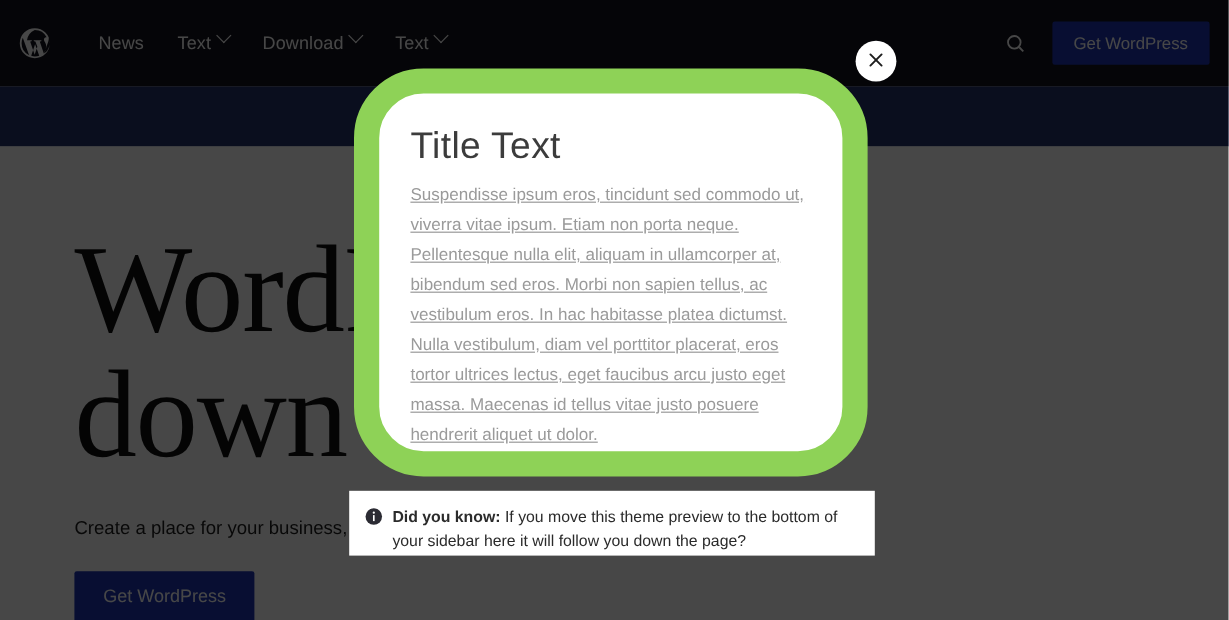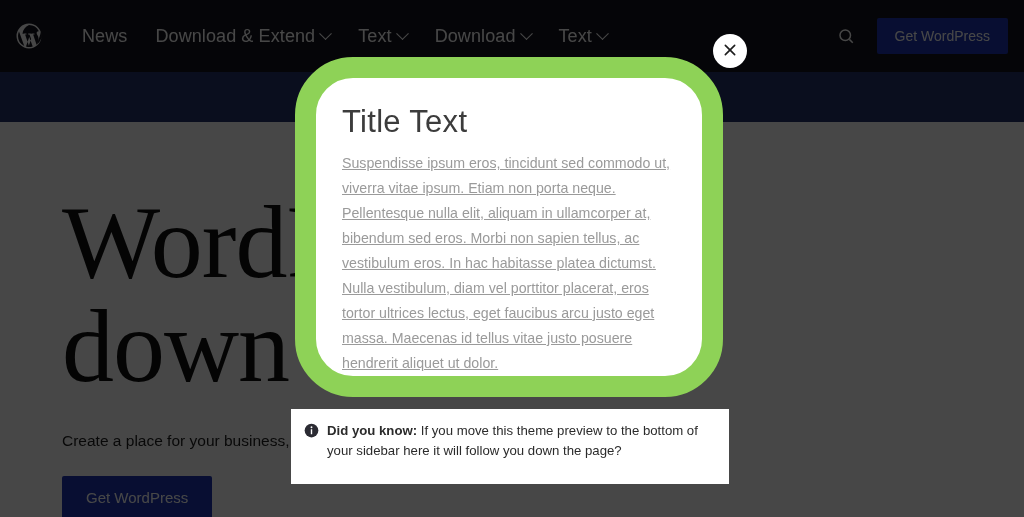--- a/index.html
+++ b/index.html
@@ -27,23 +27,23 @@
     display: flex; align-items: center;
   }
   .wp-logo {
     margin-left: 14px;
     width: 30px; height: 30px;
     color: #ffffff;
     display: flex; align-items: center; justify-content: center;
   }
   .wp-nav { display: flex; align-items: center; margin-left: 24px; }
   .nav-item {
-    display: flex; align-items: center; gap: 6px;
-    color: #ffffff;
-    font-size: 18px;
+    display: flex; align-items: flex-start; gap: 6px;
+    color: #ffffff;
+    font-size: 15px;
     padding: 8px 14px;
     white-space: nowrap;
     letter-spacing: .1px;
   }
   .chev {
     width: 9px; height: 9px;
     border-right: 1.6px solid #ffffff;
     border-bottom: 1.6px solid #ffffff;
     transform: rotate(45deg) translate(-2px,-2px);
   }
@@ -157,21 +157,21 @@
     padding: 0;
   }
 
   
   .notice {
     position: absolute;
     left: 291px; top: 409px;
     width: 438px;
     background: #ffffff;
     z-index: 45;
-    padding: 12px 16px 23px 13px;
+    padding: 12px 16px 2px 13px;
     display: flex;
     gap: 8px;
     align-items: flex-start;
   }
   .notice-icon {
     flex: 0 0 auto;
     width: 15px; height: 15px;
     margin-top: 2px;
   }
   .notice-text {
@@ -191,24 +191,20 @@
     <div class="wp-header">
       <a class="wp-logo">
         <svg width="30" height="30" viewBox="0 0 24 24" fill="currentColor" aria-hidden="true">
           <path d="M12 2a10 10 0 1 0 0 20 10 10 0 0 0 0-20zm0 1.2a8.8 8.8 0 0 1 7.9 4.9h-.4c-.8 0-1.4.7-1.4 1.5 0 .7.4 1.3.8 2 .3.6.7 1.3.7 2.3 0 .7-.3 1.6-.6 2.8l-.8 2.7-2.9-8.6c.5 0 .9-.1.9-.1.4 0 .4-.7-.1-.7 0 0-1.4.1-2.3.1-.8 0-2.2-.1-2.2-.1-.5 0-.5.7-.1.7 0 0 .4.1.9.1l1.3 3.5-1.8 5.4-3-8.9c.5 0 .9-.1.9-.1.4 0 .4-.7-.1-.7 0 0-1.4.1-2.3.1h-.6A8.8 8.8 0 0 1 12 3.2zM3.2 12c0-1.3.3-2.5.8-3.6l4.2 11.6A8.8 8.8 0 0 1 3.2 12zm8.9 8.8c-.9 0-1.7-.1-2.5-.4l2.6-7.7 2.7 7.5v.1c-.9.3-1.8.5-2.8.5zm6-1.7 2.6-7.4c.5-1.2.6-2.2.6-3v-.4a8.8 8.8 0 0 1-3.2 10.8z"></path>
         </svg>
       </a>
 
       <nav class="wp-nav">
         <span class="nav-item">
           <span>News</span>
-        </span>
-        <span class="nav-item">
-          <span>Download &amp; Extend</span>
-          <i class="chev"></i>
         </span>
         <span class="nav-item">
           <span>Text</span>
           <i class="chev"></i>
         </span>
         <span class="nav-item">
           <span>Download</span>
           <i class="chev"></i>
         </span>
         <span class="nav-item">

